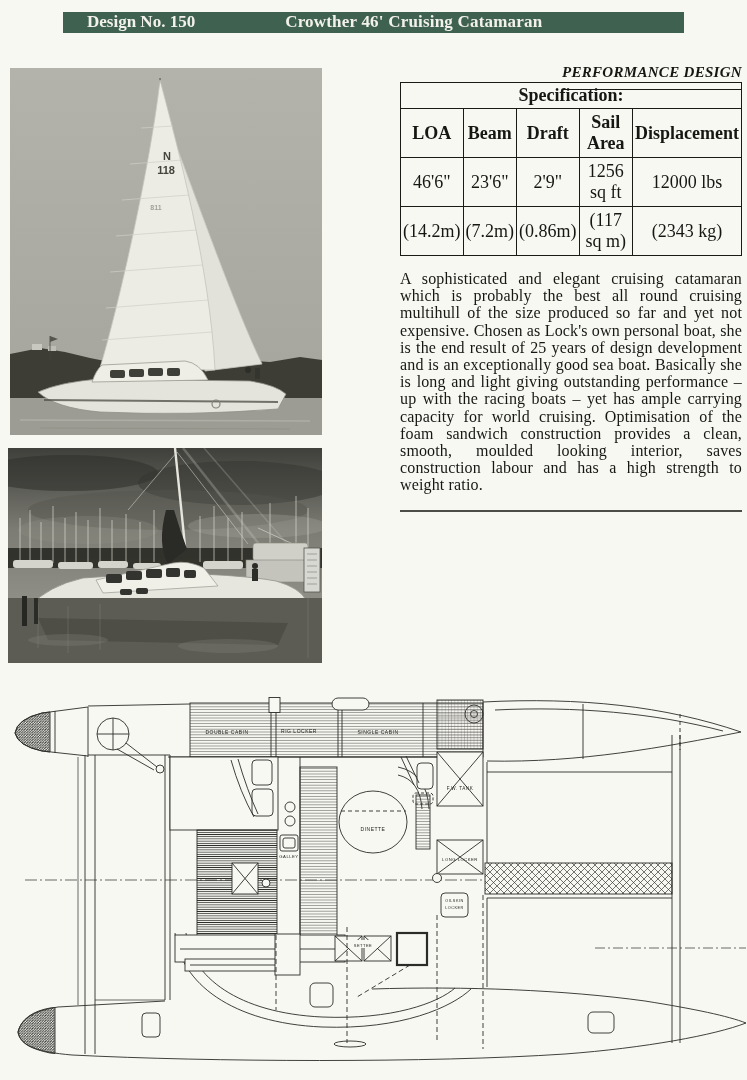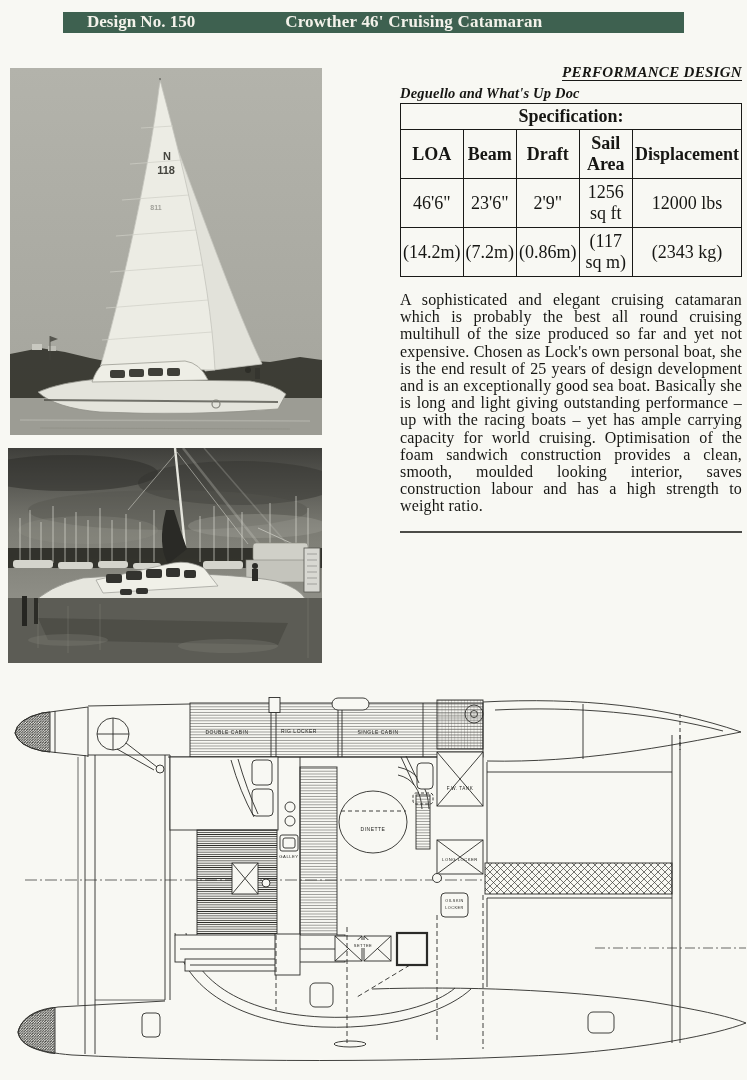--- a/index.html
+++ b/index.html
@@ -14,21 +14,21 @@
   .header-bar .t2{margin-left:90px;white-space:nowrap;letter-spacing:.2px;}
 
   
   .photo1{position:absolute;left:10px;top:68px;width:312px;height:367px;}
   .photo2{position:absolute;left:8px;top:448px;width:314px;height:215px;}
   .photo1 svg,.photo2 svg,.plan svg{display:block;width:100%;height:100%;}
 
   
   .col{position:absolute;left:400px;top:64px;width:342px;color:#161613;}
   .perf-heading{text-align:right;font-style:italic;font-weight:bold;font-size:15px;line-height:16px;}
-  .perf-heading span{border-bottom:1.6px solid #1a1a17;padding-bottom:0;letter-spacing:.3px;}
+  .perf-heading span{border-bottom:1.6px solid #1a1a17;padding-bottom:9px;letter-spacing:.3px;}
   .sub{font-style:italic;font-weight:bold;font-size:14.5px;line-height:16px;margin-top:5px;letter-spacing:.2px;}
   table.spec{border-collapse:collapse;width:100%;margin-top:2px;font-size:18px;
              border:1.7px solid #1a1a17;}
   table.spec th,table.spec td{border:1px solid #1a1a17;text-align:center;padding:3px 2px;}
   table.spec .cap{font-weight:bold;padding:2px;}
   .desc{margin-top:14px;font-size:16px;line-height:17.2px;text-align:justify;
         letter-spacing:.15px;}
   .rule{margin-top:3px;border-top:2.6px solid #4c4c48;width:100%;}
 
   
@@ -100,21 +100,20 @@
       <rect x="245" y="300" width="5" height="11" fill="#35352f"></rect>
       <line x1="40" y1="268" x2="40" y2="292" stroke="#44443e" stroke-width="0.8"></line>
       <polygon points="40,268 48,271 40,274" fill="#55554e"></polygon>
     </svg>
   </div>
 
   <div class="col">
     <div class="perf-heading">
       <span>PERFORMANCE DESIGN</span>
     </div>
-    <div class="sub">Deguello and What's Up Doc</div>
 
     <table class="spec">
       <tbody>
           <tr>
             <th class="cap" colspan="5">Specification:</th>
           </tr>
       <tr>
         <th>LOA</th>
         <th>Beam</th>
         <th>Draft</th>

